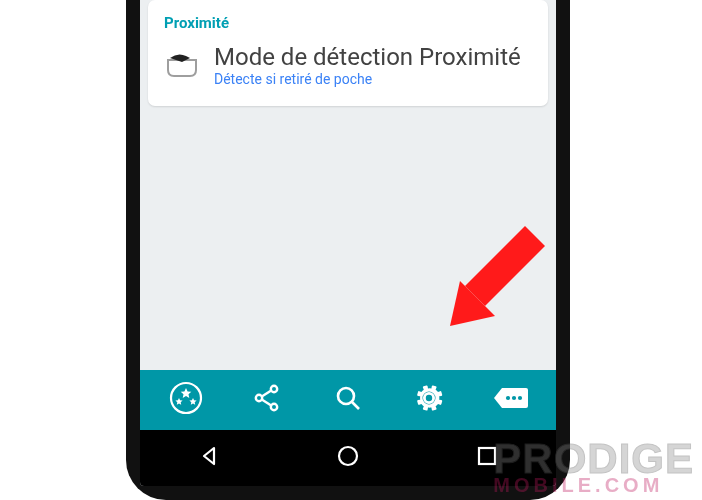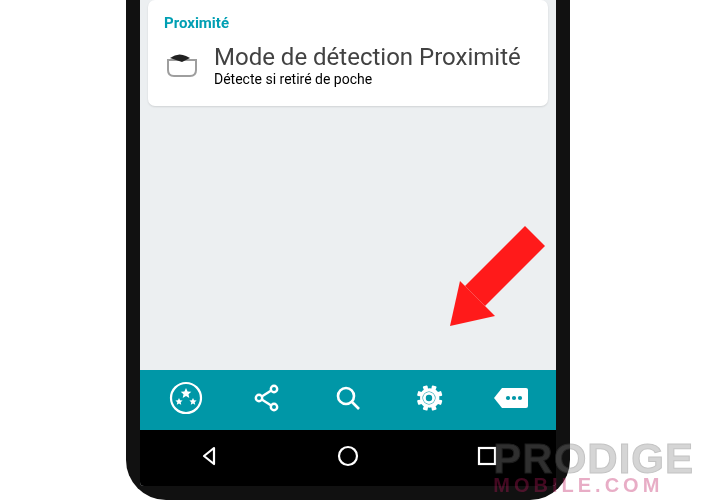--- a/index.html
+++ b/index.html
@@ -62,21 +62,21 @@
     padding-top: 2px;
   }
   .row .txt { flex: 1; }
   .row .title {
     color: #424242;
     font-size: 24px;
     line-height: 22px;
     margin-bottom: 2px;
   }
   .row .sub {
-    color: #000000;
+    color: #3b82f6;
     font-size: 14px;
     line-height: 18px;
     white-space: nowrap;
     overflow: hidden;
   }
   .toolbar {
     height: 60px;
     background: #0097a7;
     display: flex;
     align-items: center;

